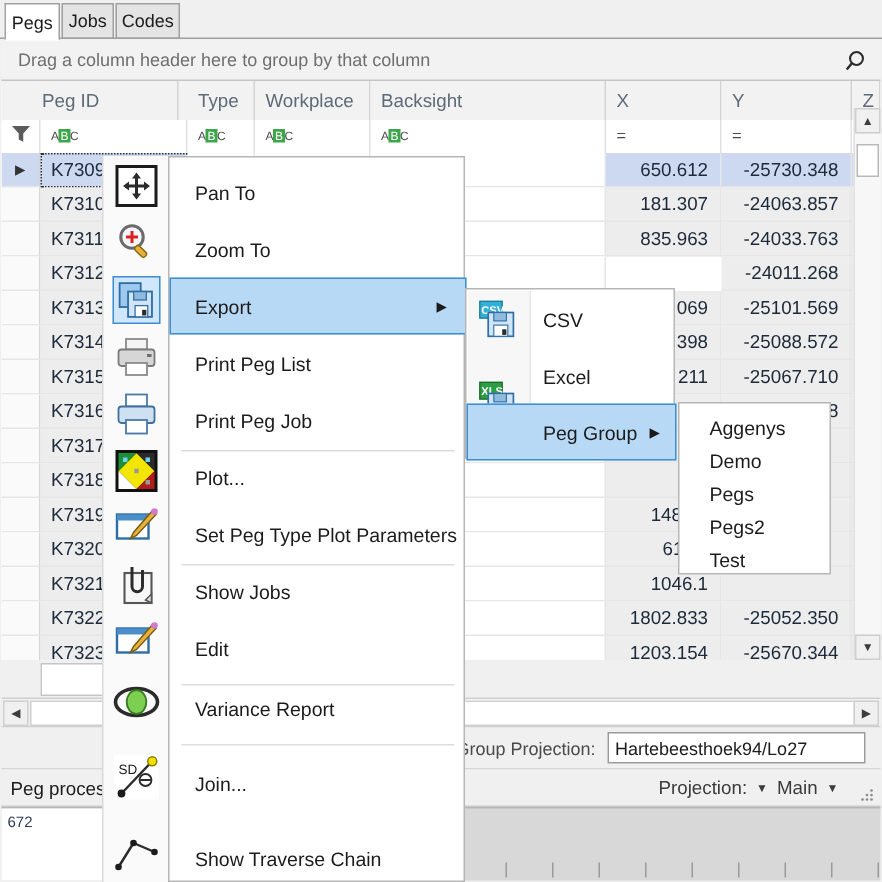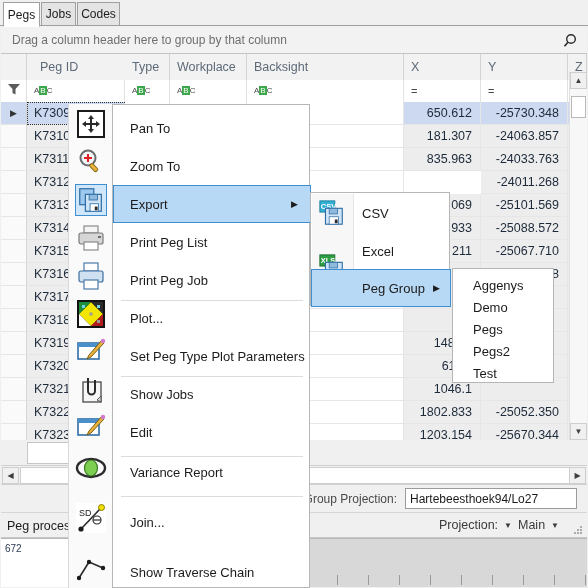--- a/index.html
+++ b/index.html
@@ -205,21 +205,21 @@
         <line x1="7.9" y1="11.2" x2="4.5" y2="15.3" stroke="#2b2b2b" stroke-width="1.6"></line>
       </svg>
     </div>
   </div>
 
   <div class="grid">
     <div class="hdrrow" id="hdrrow">
         <div class="hdr" style="left: 0px; width: 26px;">
           <span></span>
         </div>
-        <div class="hdr" style="left: 32px; width: 98px;">
+        <div class="hdr" style="left: 20px; width: 98px;">
           <span>Peg ID</span>
         </div>
         <div class="hdr" style="left: 124px; width: 45px;">
           <span>Type</span>
         </div>
         <div class="hdr" style="left: 169px; width: 77px;">
           <span>Workplace</span>
         </div>
         <div class="hdr" style="left: 246px; width: 157px;">
           <span>Backsight</span>
@@ -390,21 +390,21 @@
           <div class="rc" style="left: 124px; width: 45px;">
             <span></span>
           </div>
           <div class="rc" style="left: 169px; width: 77px;">
             <span></span>
           </div>
           <div class="rc" style="left: 246px; width: 157px;">
             <span></span>
           </div>
           <div class="rc num" style="left: 403px; width: 77px;">
-            <span>933</span>
+            <span>398</span>
           </div>
           <div class="rc num" style="left: 480px; width: 87px;">
             <span>-25088.572</span>
           </div>
           <div class="rc z" style="left: 567px; width: 19px;">
             <span>-</span>
           </div>
         </div>
         <div class="row" style="top: 138px;">
           <div class="rc ind" style="left: 0px; width: 26px;"></div>

